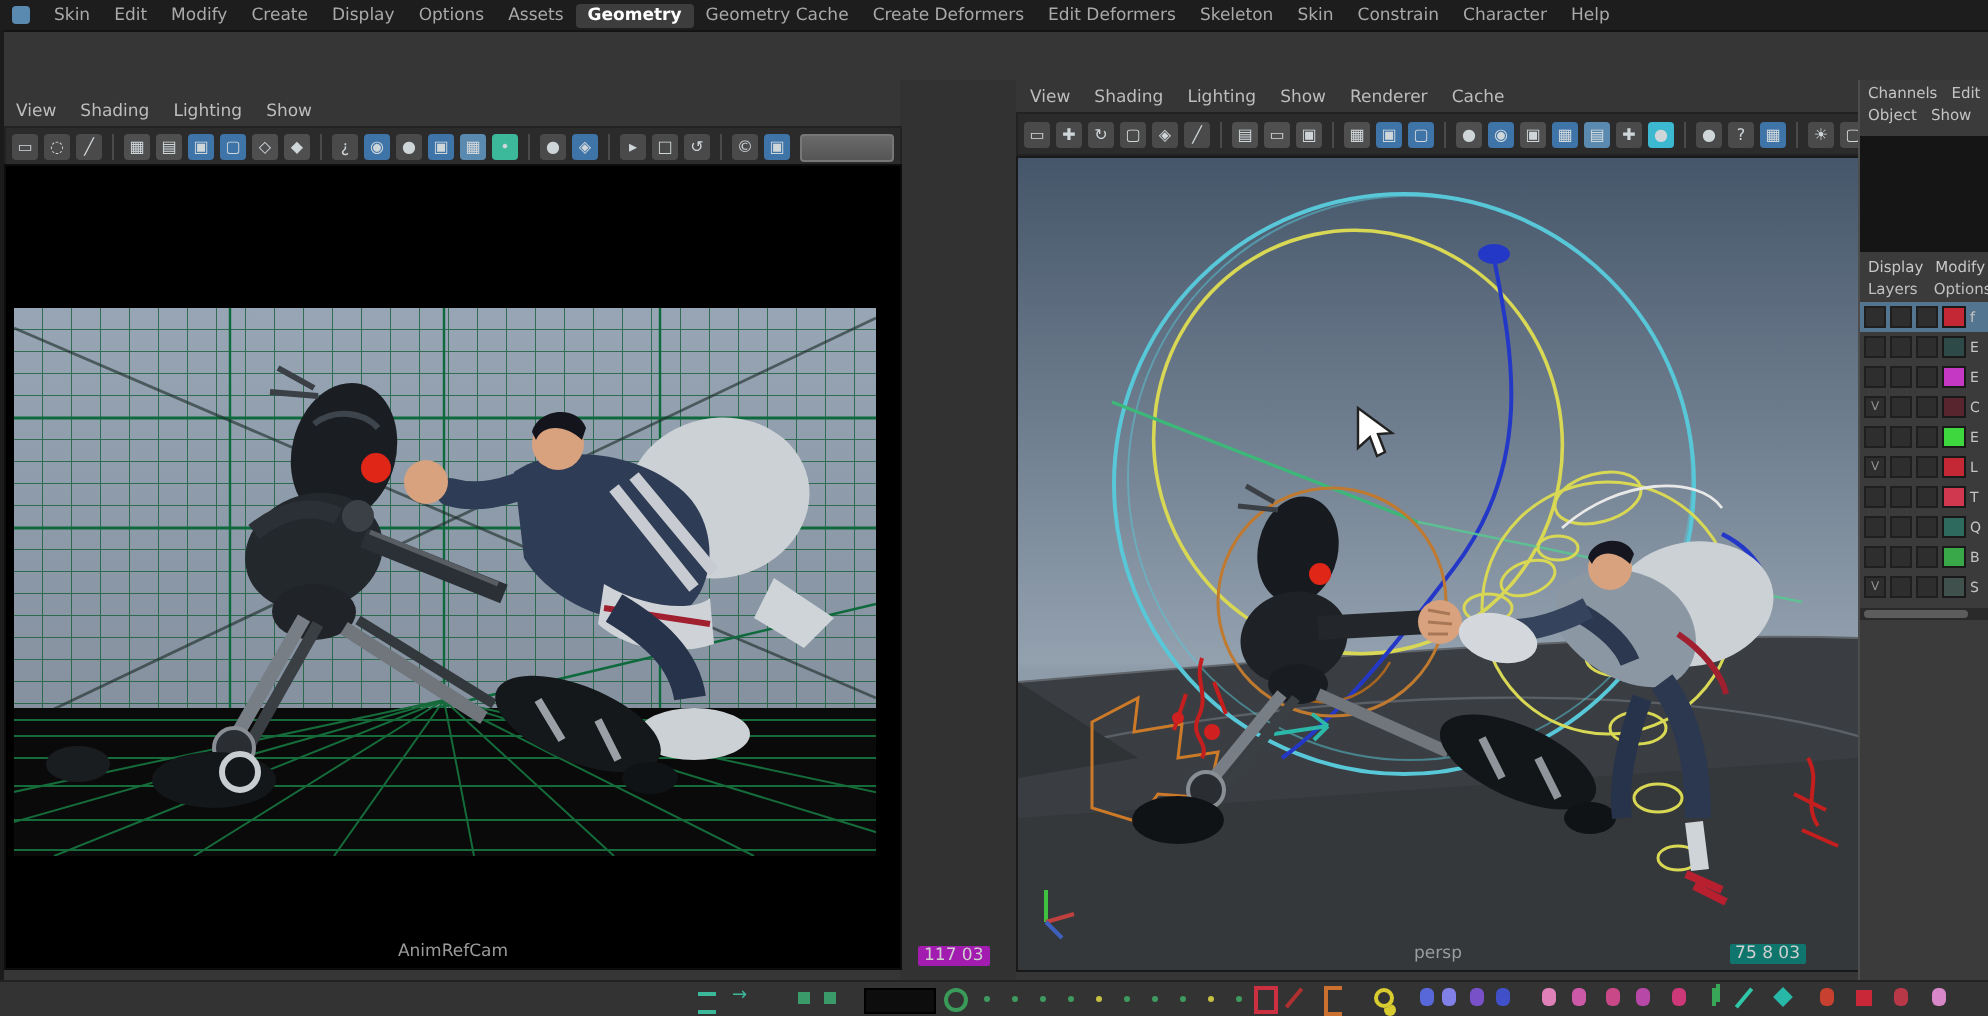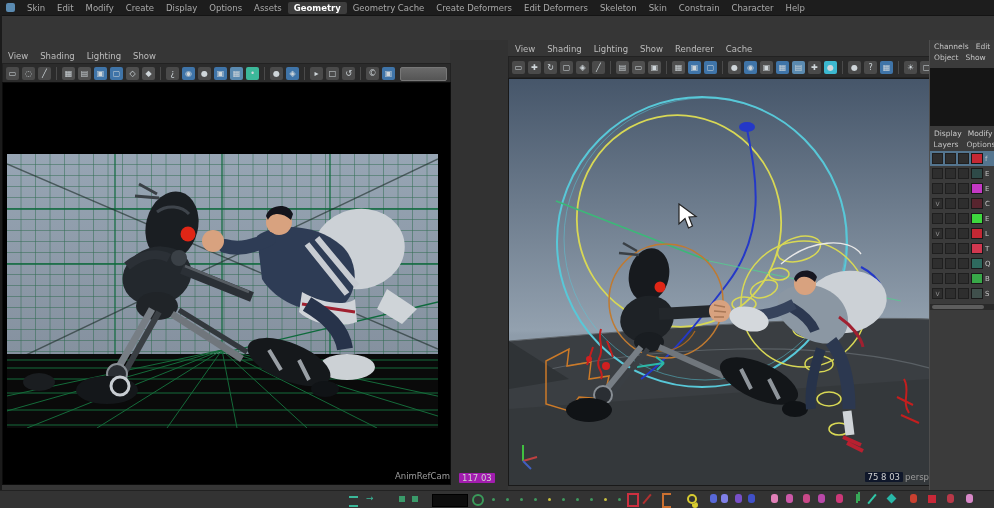--- a/index.html
+++ b/index.html
@@ -19,35 +19,35 @@
   .ticon{width:13px;height:13px;border-radius:2px;display:inline-flex;align-items:center;
          justify-content:center;font-size:8px;color:#cfd6da;flex:0 0 auto;}
   .tdiv{width:1px;height:13px;background:#4a4a4a;margin:0 2px;flex:0 0 auto;}
   .tfield{height:12px;width:88px;background:linear-gradient(#6a6a6a,#555);border:1px solid #777;
           border-radius:2px;margin-left:2px;}
   
   .vp-left{position:absolute;left:2px;top:82px;width:447px;height:401px;background:#000;
            border:1px solid #0c0c0c;}
   .vp-right{position:absolute;left:508px;top:78px;width:420px;height:406px;background:#46566a;
             border:1px solid #191919;}
-  .cam-label{position:absolute;left:0;right:0;bottom:3px;text-align:right;font-size:8.5px;
+  .cam-label{position:absolute;left:0;right:0;bottom:3px;text-align:center;font-size:8.5px;
              color:#9c9c9c;}
   .hud-num{position:absolute;font-size:8.5px;color:#cfcfcf;background:#a21caf;padding:0 3px;
            border-radius:1px;}
   
   .sidebar{position:absolute;left:929px;top:40px;width:65px;height:450px;background:#3b3b3b;
            border-left:1px solid #4d4d4d;font-size:7.5px;overflow:hidden;}
   .cb-row{padding:2px 0 0 4px;white-space:nowrap;color:#c4c4c4;}
   .cb-row span{margin-right:7px;}
   .cb-sections{margin-top:62px;}
   .cb-sec{padding:1px 0 0 3px;color:#cfcfcf;white-space:nowrap;}
   .cb-sec.indent{padding-left:8px;color:#bdbdbd;}
   .cb-black{margin-top:6px;width:65px;height:58px;background:#151515;}
   .lay-tabs{display:flex;gap:6px;padding:3px 0 0 4px;color:#c8c8c8;}
-  .lay-menus{display:flex;gap:8px;padding:2px 0 2px 4px;color:#c0c0c0;justify-content:center;}
+  .lay-menus{display:flex;gap:8px;padding:2px 0 2px 4px;color:#c0c0c0;}
   .lrow{display:flex;align-items:center;height:15px;padding-left:2px;gap:2px;}
   .lrow.sel{background:#54758f;}
   .lbox{width:9px;height:9px;background:#2e2e2e;border:1px solid #1f1f1f;font-size:6px;
         color:#909090;display:inline-flex;align-items:center;justify-content:center;flex:0 0 auto;}
   .lsw{width:10px;height:9px;border:1px solid #191919;flex:0 0 auto;}
   .lname{font-size:7px;color:#c4c4c4;}
   .lay-scroll{margin-top:3px;height:6px;background:#2a2a2a;position:relative;}
   .lay-scroll .thumb{position:absolute;left:2px;top:1px;height:4px;width:52px;background:#5d5d5d;
                      border-radius:2px;}
   
@@ -348,21 +348,21 @@
         <path d="M312,270 C304,292 300,312 302,330" stroke="#27334a" stroke-width="10" fill="none"></path>
         <path d="M330,238 C342,246 352,258 354,268" stroke="#a02030" stroke-width="3" fill="none"></path>
       </g>
       <g stroke-width="2">
         <line x1="14" y1="382" x2="14" y2="366" stroke="#40c040"></line>
         <line x1="14" y1="382" x2="28" y2="378" stroke="#c04040"></line>
         <line x1="14" y1="382" x2="22" y2="390" stroke="#4060c0"></line>
       </g>
     </svg>
     <div class="cam-label">persp</div>
-    <div class="hud-num" style="right:26px;bottom:3px;background:#0f172a;">75 8 03</div>
+    <div class="hud-num" style="right:26px;bottom:3px;background:#0f766e;">75 8 03</div>
   </div>
 
   <div class="sidebar">
     <div class="cb-row">
       <span>Channels</span><span>Edit</span>
     </div>
     <div class="cb-row">
       <span>Object</span><span>Show</span>
     </div>
     <div class="cb-black"></div>

